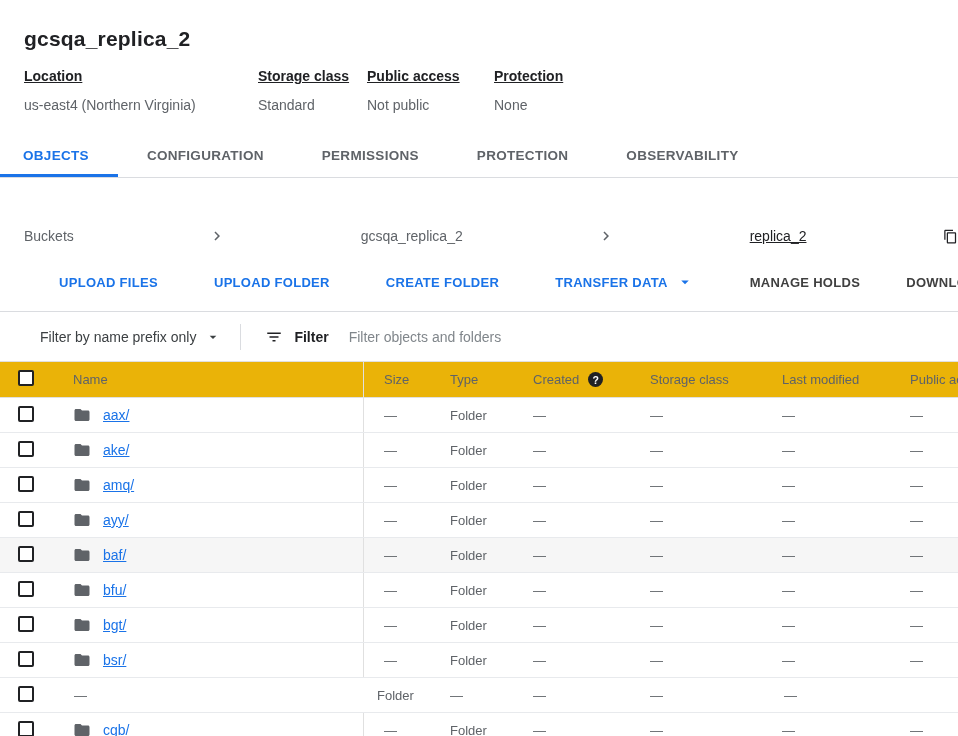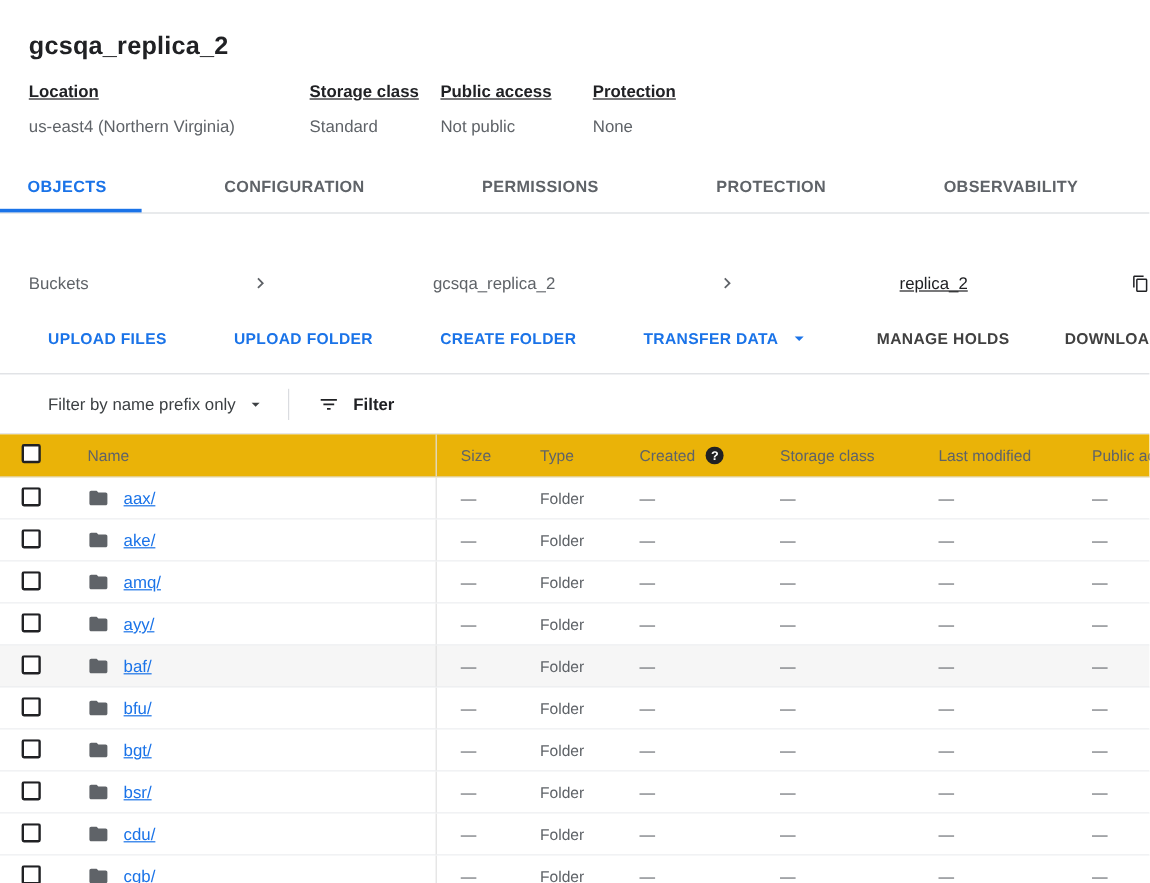--- a/index.html
+++ b/index.html
@@ -16,37 +16,37 @@
   .page-title { font-size: 21px; font-weight: 700; letter-spacing: .2px; line-height: 26px; color: #202124; }
   .meta-row { display: flex; margin-top: 16px; }
   .meta-col { }
   .meta-col.c1 { width: 234px; }
   .meta-col.c2 { width: 109px; }
   .meta-col.c3 { width: 127px; }
   .meta-label { font-size: 14px; font-weight: 700; color: #202124; line-height: 16px; text-decoration: underline; }
   .meta-value { margin-top: 13px; font-size: 14px; color: #5f6368; line-height: 17px; }
 
   
-  .tabs { display: flex; align-items: flex-end; margin-top: 20px; height: 44px; border-bottom: 1px solid #dadce0; gap: 40px; }
+  .tabs { display: flex; align-items: flex-end; margin-top: 20px; height: 44px; border-bottom: 1px solid #dadce0; }
   .tab {
     padding: 0 29px 11px 29px; font-size: 13.5px; font-weight: 700; letter-spacing: .3px;
     color: #5f6368; border-bottom: 3px solid transparent; cursor: pointer; white-space: nowrap;
   }
   .tab:first-child { padding-left: 23px; }
   .tab.active { color: #1a73e8; border-bottom-color: #1a73e8; }
 
   
   .toolbar { border-bottom: 1px solid #dadce0; padding: 48px 0 20px 0; }
   .breadcrumb { display: flex; align-items: center; padding-left: 24px; font-size: 14px; color: #5f6368; height: 20px; justify-content: space-between; }
   .crumb { cursor: pointer; }
   .crumb-sep { display: inline-flex; margin: 0 7px; color: #5f6368; }
   .crumb-current { color: #202124; cursor: default; text-decoration: underline; }
   .copy-btn { display: inline-flex; margin-left: 9px; color: #202124; cursor: pointer; }
 
-  .actions { display: flex; align-items: center; padding-left: 40px; margin-top: 27px; white-space: nowrap; }
+  .actions { display: flex; align-items: center; padding-left: 59px; margin-top: 27px; white-space: nowrap; }
   .action-btn {
     display: inline-flex; align-items: center; font-size: 13px; font-weight: 700; letter-spacing: .3px;
     color: #1a73e8; margin-right: 56px; cursor: pointer; background: none; border: none;
     font-family: inherit;
   }
   .action-btn .dd-arrow { margin-left: 8px; display: inline-flex; }
   .action-btn.disabled { color: #404040; margin-right: 46px; cursor: default; }
 
   
   .filter-bar { display: flex; align-items: center; height: 50px; border-bottom: 1px solid #e0e0e0; padding-left: 40px; }
@@ -161,20 +161,21 @@
         </svg>
     </span>
   </div>
   <div class="filter-divider"></div>
   <span class="filter-icon">
     <svg width="18" height="18" viewBox="0 0 24 24" fill="currentColor">
         <path d="M10 18h4v-2h-4v2zM3 6v2h18V6H3zm3 7h12v-2H6v2z"></path>
       </svg>
   </span>
   <span class="filter-label">Filter</span>
+  <input class="filter-input" type="text" placeholder="Filter objects and folders" style="">
 </div>
 
 <div>
   <div class="grid-row thead">
     <div class="cell cell-cb">
       <span class="checkbox"></span>
     </div>
     <div class="cell cell-name">Name</div>
     <div class="cell pad20">Size</div>
     <div class="cell pad13">Type</div>
@@ -338,28 +339,20 @@
     <div class="cell pad13">Folder</div>
     <div class="cell pad13">—</div>
     <div class="cell pad13">—</div>
     <div class="cell pad13">—</div>
     <div class="cell pad15">—</div>
   </div>
       <div class="grid-row trow">
     <div class="cell cell-cb">
       <span class="checkbox"></span>
     </div>
-    <div class="cell cell-name">
-      <span class="folder-glyph">
-        <svg width="18" height="18" viewBox="0 0 24 24" fill="currentColor">
-              <path d="M10 4H4c-1.1 0-1.99.9-1.99 2L2 18c0 1.1.9 2 2 2h16c1.1 0 2-.9 2-2V8c0-1.1-.9-2-2-2h-8l-2-2z"></path>
-            </svg>
-      </span>
-      <a class="name-link">cdu/</a>
-    </div>
     <div class="cell pad20">—</div>
     <div class="cell pad13">Folder</div>
     <div class="cell pad13">—</div>
     <div class="cell pad13">—</div>
     <div class="cell pad13">—</div>
     <div class="cell pad15">—</div>
   </div>
       <div class="grid-row trow">
     <div class="cell cell-cb">
       <span class="checkbox"></span>

